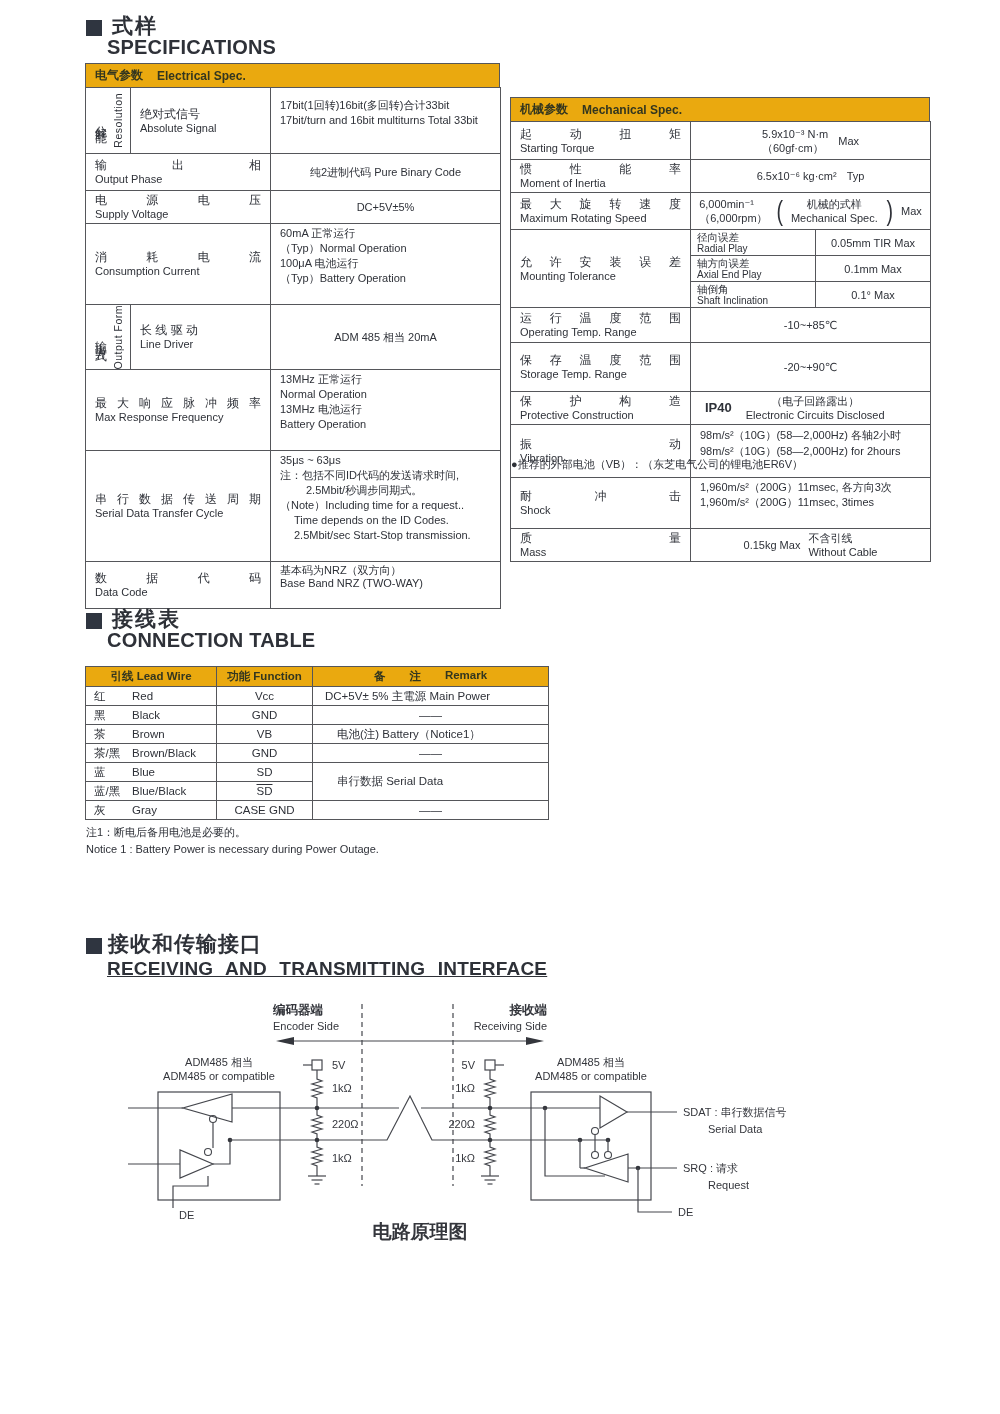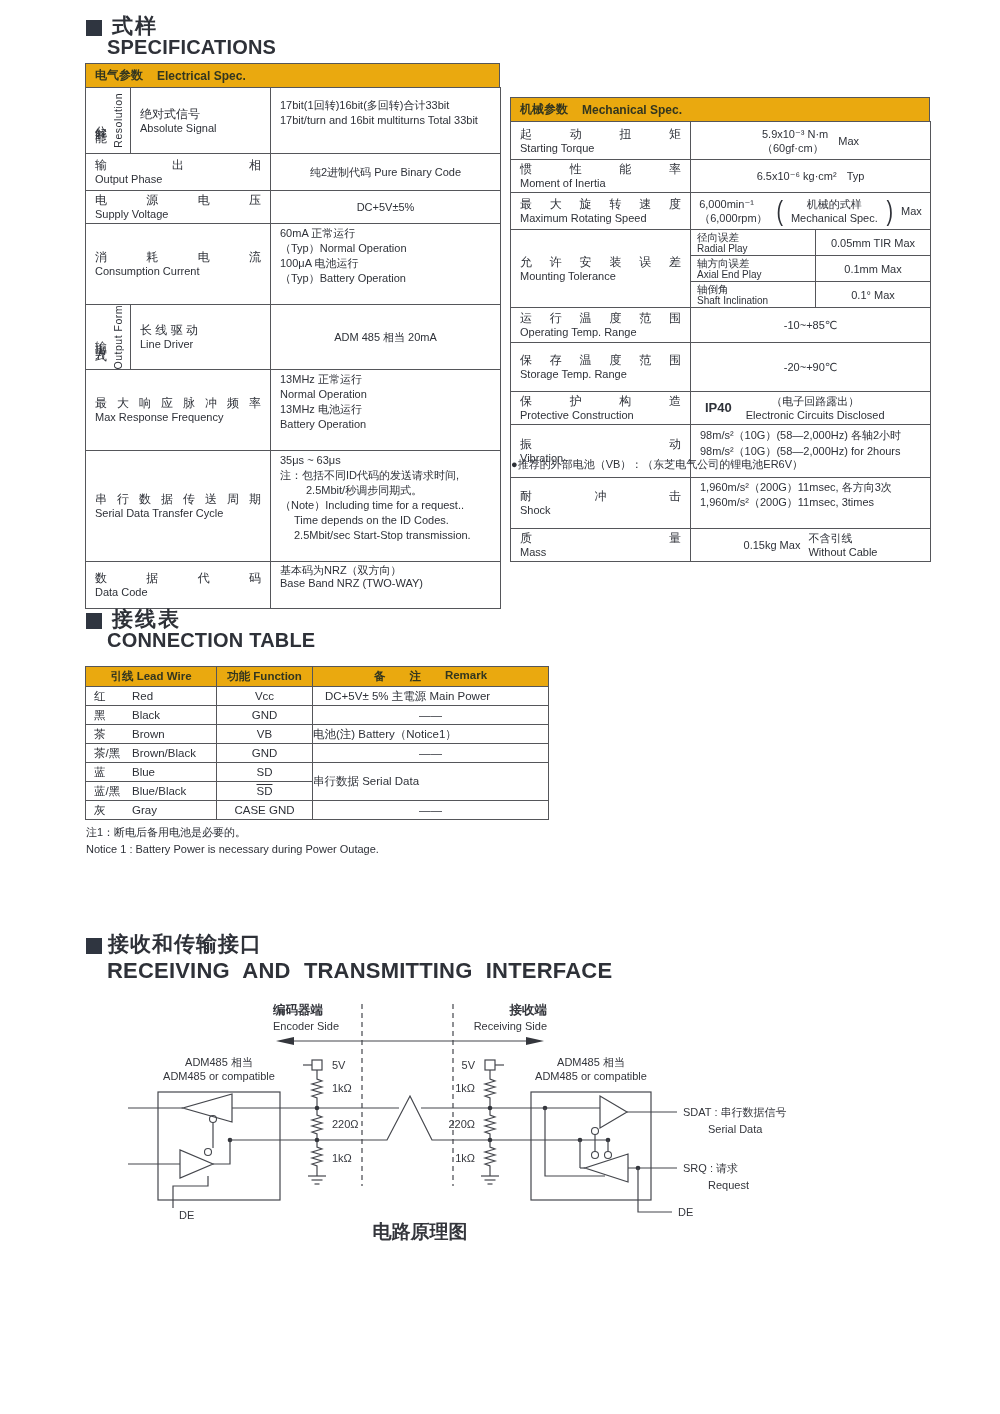--- a/index.html
+++ b/index.html
@@ -5,21 +5,21 @@
   html,body{margin:0;padding:0;}
   body{
     width:1000px;height:1414px;position:relative;background:#ffffff;
     font-family:"Liberation Sans","DejaVu Sans",sans-serif;color:#2e3138;
   }
   .abs{position:absolute;}
   
   .sec-sq{width:16px;height:16px;background:#2f3540;}
   .sec-zh{font-size:21px;font-weight:bold;letter-spacing:2px;white-space:nowrap;}
   .sec-en{font-size:20px;font-weight:bold;letter-spacing:0.2px;white-space:nowrap;}
-  .sec-en.wide{font-size:22px;word-spacing:7px;}
+  .sec-en.wide{font-size:19px;word-spacing:7px;text-decoration:underline;}
   
   .spec-wrap{position:absolute;}
   .tbl-head{
     background:#eaa90f;border:1px solid #55565a;border-bottom:none;
     height:23px;display:flex;align-items:center;padding-left:9px;gap:14px;
     font-size:12px;font-weight:bold;color:#33361f;
   }
   table{border-collapse:collapse;table-layout:fixed;}
   td{border:1px solid #55565a;vertical-align:middle;padding:0;overflow:hidden;}
   .lz{font-size:12px;line-height:15px;}
@@ -46,21 +46,21 @@
   
   .conn-h{background:#eaa90f;font-weight:bold;font-size:11.5px;color:#33361f;text-align:center;}
   .conn-h .trio{display:flex;justify-content:center;gap:0;}
   .conn-h .trio span{margin:0 12px;}
   .lead{display:flex;align-items:center;font-size:11.5px;}
   .lead .z{width:38px;padding-left:8px;}
   .fnc{text-align:center;font-size:11.5px;}
   .ovl{text-decoration:overline;}
   .rmk{font-size:11.5px;}
   .rmk.ctr{text-align:center;}
-  .rmk.pl{}
+  .rmk.pl{padding-left:24px;}
   .rmk.pl1{padding-left:12px;}
   .notes{position:absolute;left:86px;top:824px;font-size:11px;line-height:17px;}
   
   svg text{font-family:"Liberation Sans","DejaVu Sans",sans-serif;fill:#34363c;font-size:11px;}
   svg text.b{font-weight:bold;font-size:12.5px;}
   svg text.cap{font-weight:bold;font-size:19px;}
   svg line,svg path,svg polyline,svg rect.box{stroke:#45474d;stroke-width:1.2;fill:none;}
   svg .dash{stroke-dasharray:5,4;}
   svg .dot{fill:#34363c;stroke:none;}
   svg polygon.ah{fill:#34363c;stroke:none;}

